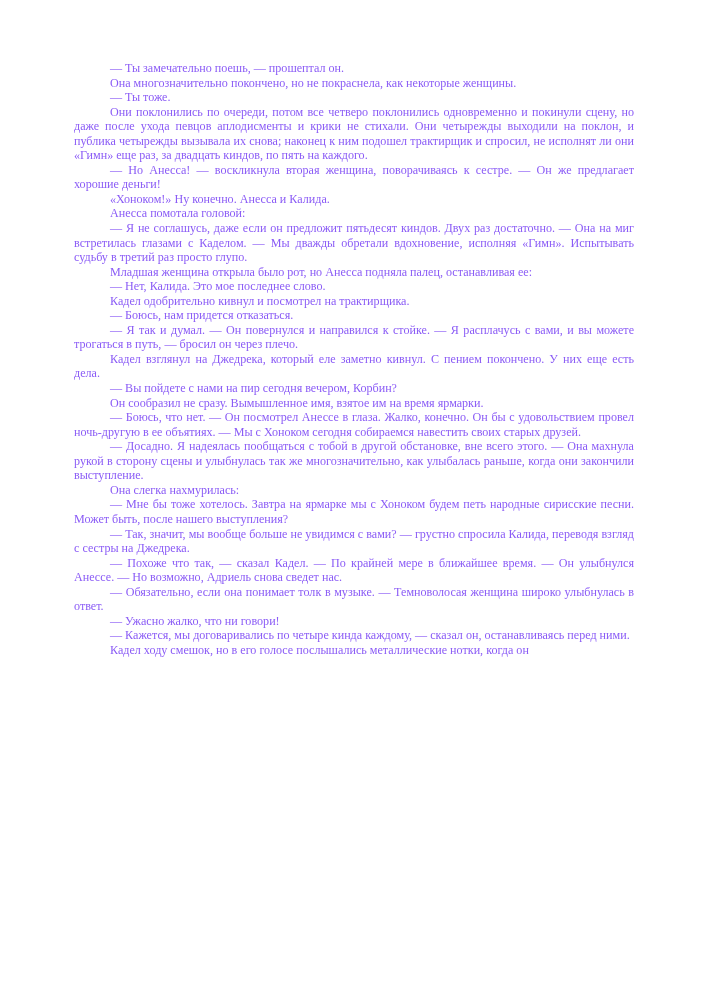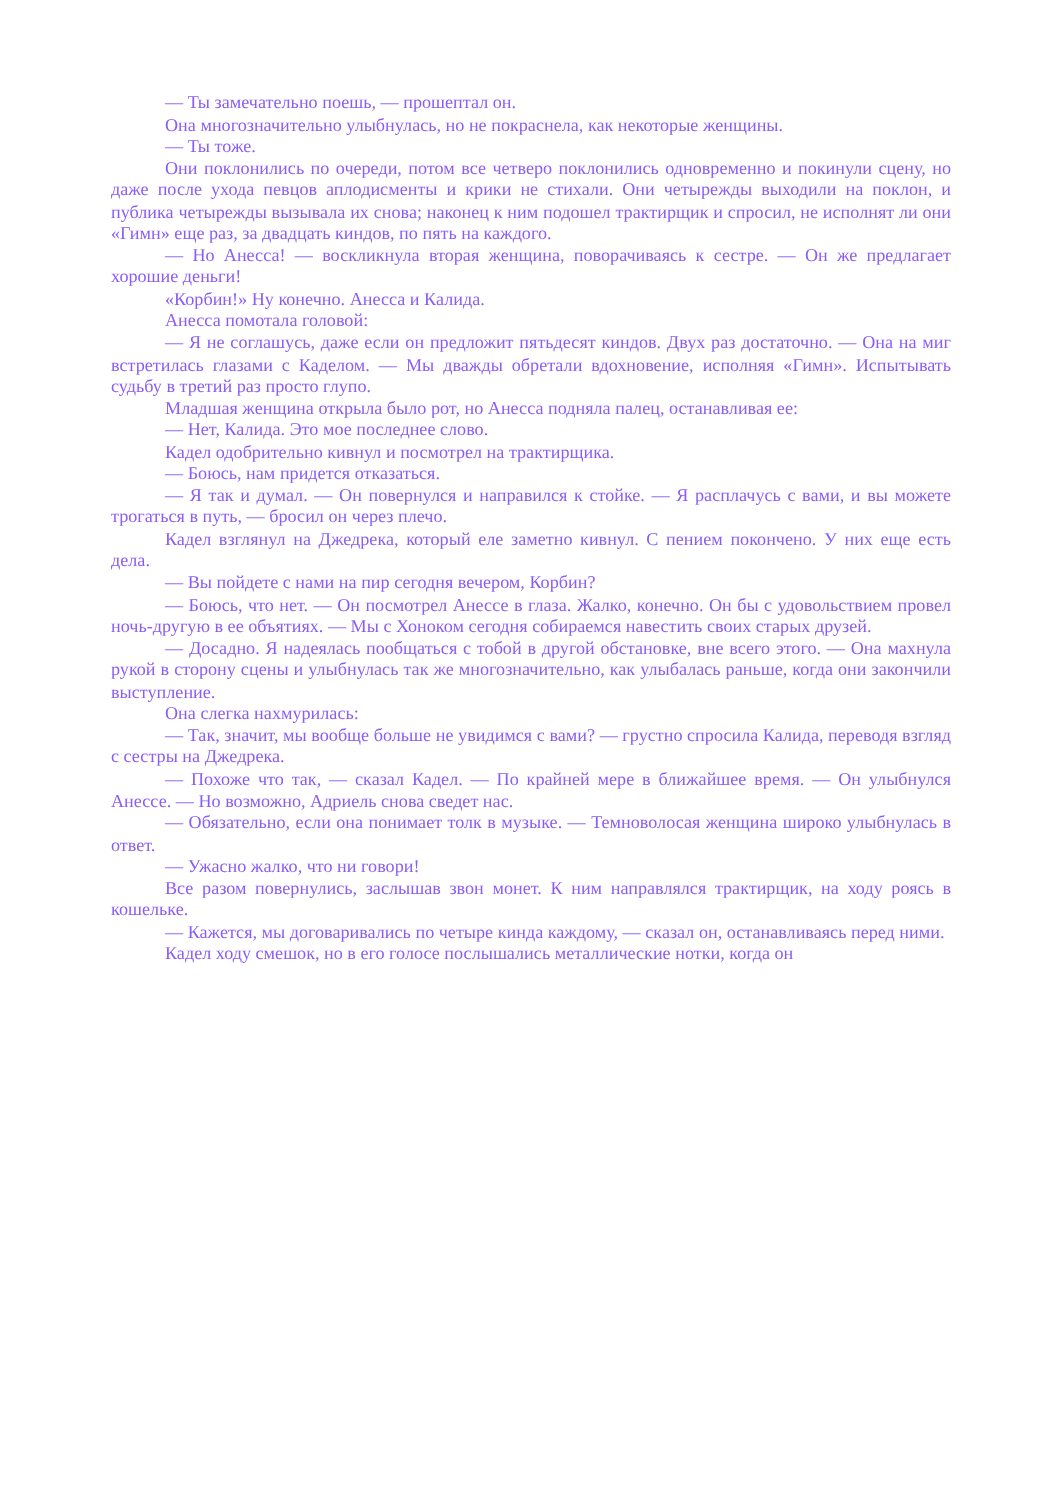--- a/index.html
+++ b/index.html
@@ -44,38 +44,39 @@
   }
 
   
 </style>
 </head>
 <body>
 
 <div class="page">
   <div class="text-column">
     <p class="para">— Ты замечательно поешь, — прошептал он.</p>
-    <p class="para">Она многозначительно улыбнулась, но не покраснела, как некоторые женщины.</p>
+    <p class="para">Она многозначительно покончено, но не покраснела, как некоторые женщины.</p>
     <p class="para">— Ты тоже.</p>
     <p class="para">Они поклонились по очереди, потом все четверо поклонились одновременно и покинули сцену, но даже после ухода певцов аплодисменты и крики не стихали. Они четырежды выходили на поклон, и публика четырежды вызывала их снова; наконец к ним подошел трактирщик и спросил, не исполнят ли они «Гимн» еще раз, за двадцать киндов, по пять на каждого.</p>
     <p class="para">— Но Анесса! — воскликнула вторая женщина, поворачиваясь к сестре. — Он же предлагает хорошие деньги!</p>
-    <p class="para">«Корбин!» Ну конечно. Анесса и Калида.</p>
+    <p class="para">«Хоноком!» Ну конечно. Анесса и Калида.</p>
     <p class="para">Анесса помотала головой:</p>
     <p class="para">— Я не соглашусь, даже если он предложит пятьдесят киндов. Двух раз достаточно. — Она на миг встретилась глазами с Каделом. — Мы дважды обретали вдохновение, исполняя «Гимн». Испытывать судьбу в третий раз просто глупо.</p>
     <p class="para">Младшая женщина открыла было рот, но Анесса подняла палец, останавливая ее:</p>
     <p class="para">— Нет, Калида. Это мое последнее слово.</p>
     <p class="para">Кадел одобрительно кивнул и посмотрел на трактирщика.</p>
     <p class="para">— Боюсь, нам придется отказаться.</p>
     <p class="para">— Я так и думал. — Он повернулся и направился к стойке. — Я расплачусь с вами, и вы можете трогаться в путь, — бросил он через плечо.</p>
     <p class="para">Кадел взглянул на Джедрека, который еле заметно кивнул. С пением покончено. У них еще есть дела.</p>
     <p class="para">— Вы пойдете с нами на пир сегодня вечером, Корбин?</p>
+    <p class="para">Он сообразил не сразу. Вымышленное имя, взятое им на время ярмарки.</p>
     <p class="para">— Боюсь, что нет. — Он посмотрел Анессе в глаза. Жалко, конечно. Он бы с удовольствием провел ночь-другую в ее объятиях. — Мы с Хоноком сегодня собираемся навестить своих старых друзей.</p>
     <p class="para">— Досадно. Я надеялась пообщаться с тобой в другой обстановке, вне всего этого. — Она махнула рукой в сторону сцены и улыбнулась так же многозначительно, как улыбалась раньше, когда они закончили выступление.</p>
     <p class="para">Она слегка нахмурилась:</p>
+    <p class="para">— Мне бы тоже хотелось. Завтра на ярмарке мы с Хоноком будем петь народные сирисские песни. Может быть, после нашего выступления?</p>
     <p class="para">— Так, значит, мы вообще больше не увидимся с вами? — грустно спросила Калида, переводя взгляд с сестры на Джедрека.</p>
     <p class="para">— Похоже что так, — сказал Кадел. — По крайней мере в ближайшее время. — Он улыбнулся Анессе. — Но возможно, Адриель снова сведет нас.</p>
     <p class="para">— Обязательно, если она понимает толк в музыке. — Темноволосая женщина широко улыбнулась в ответ.</p>
     <p class="para">— Ужасно жалко, что ни говори!</p>
-    <p class="para">Все разом повернулись, заслышав звон монет. К ним направлялся трактирщик, на ходу роясь в кошельке.</p>
     <p class="para">— Кажется, мы договаривались по четыре кинда каждому, — сказал он, останавливаясь перед ними.</p>
     <p class="para">Кадел ходу смешок, но в его голосе послышались металлические нотки, когда он</p>
   </div>
 </div>
 
 </body></html>

